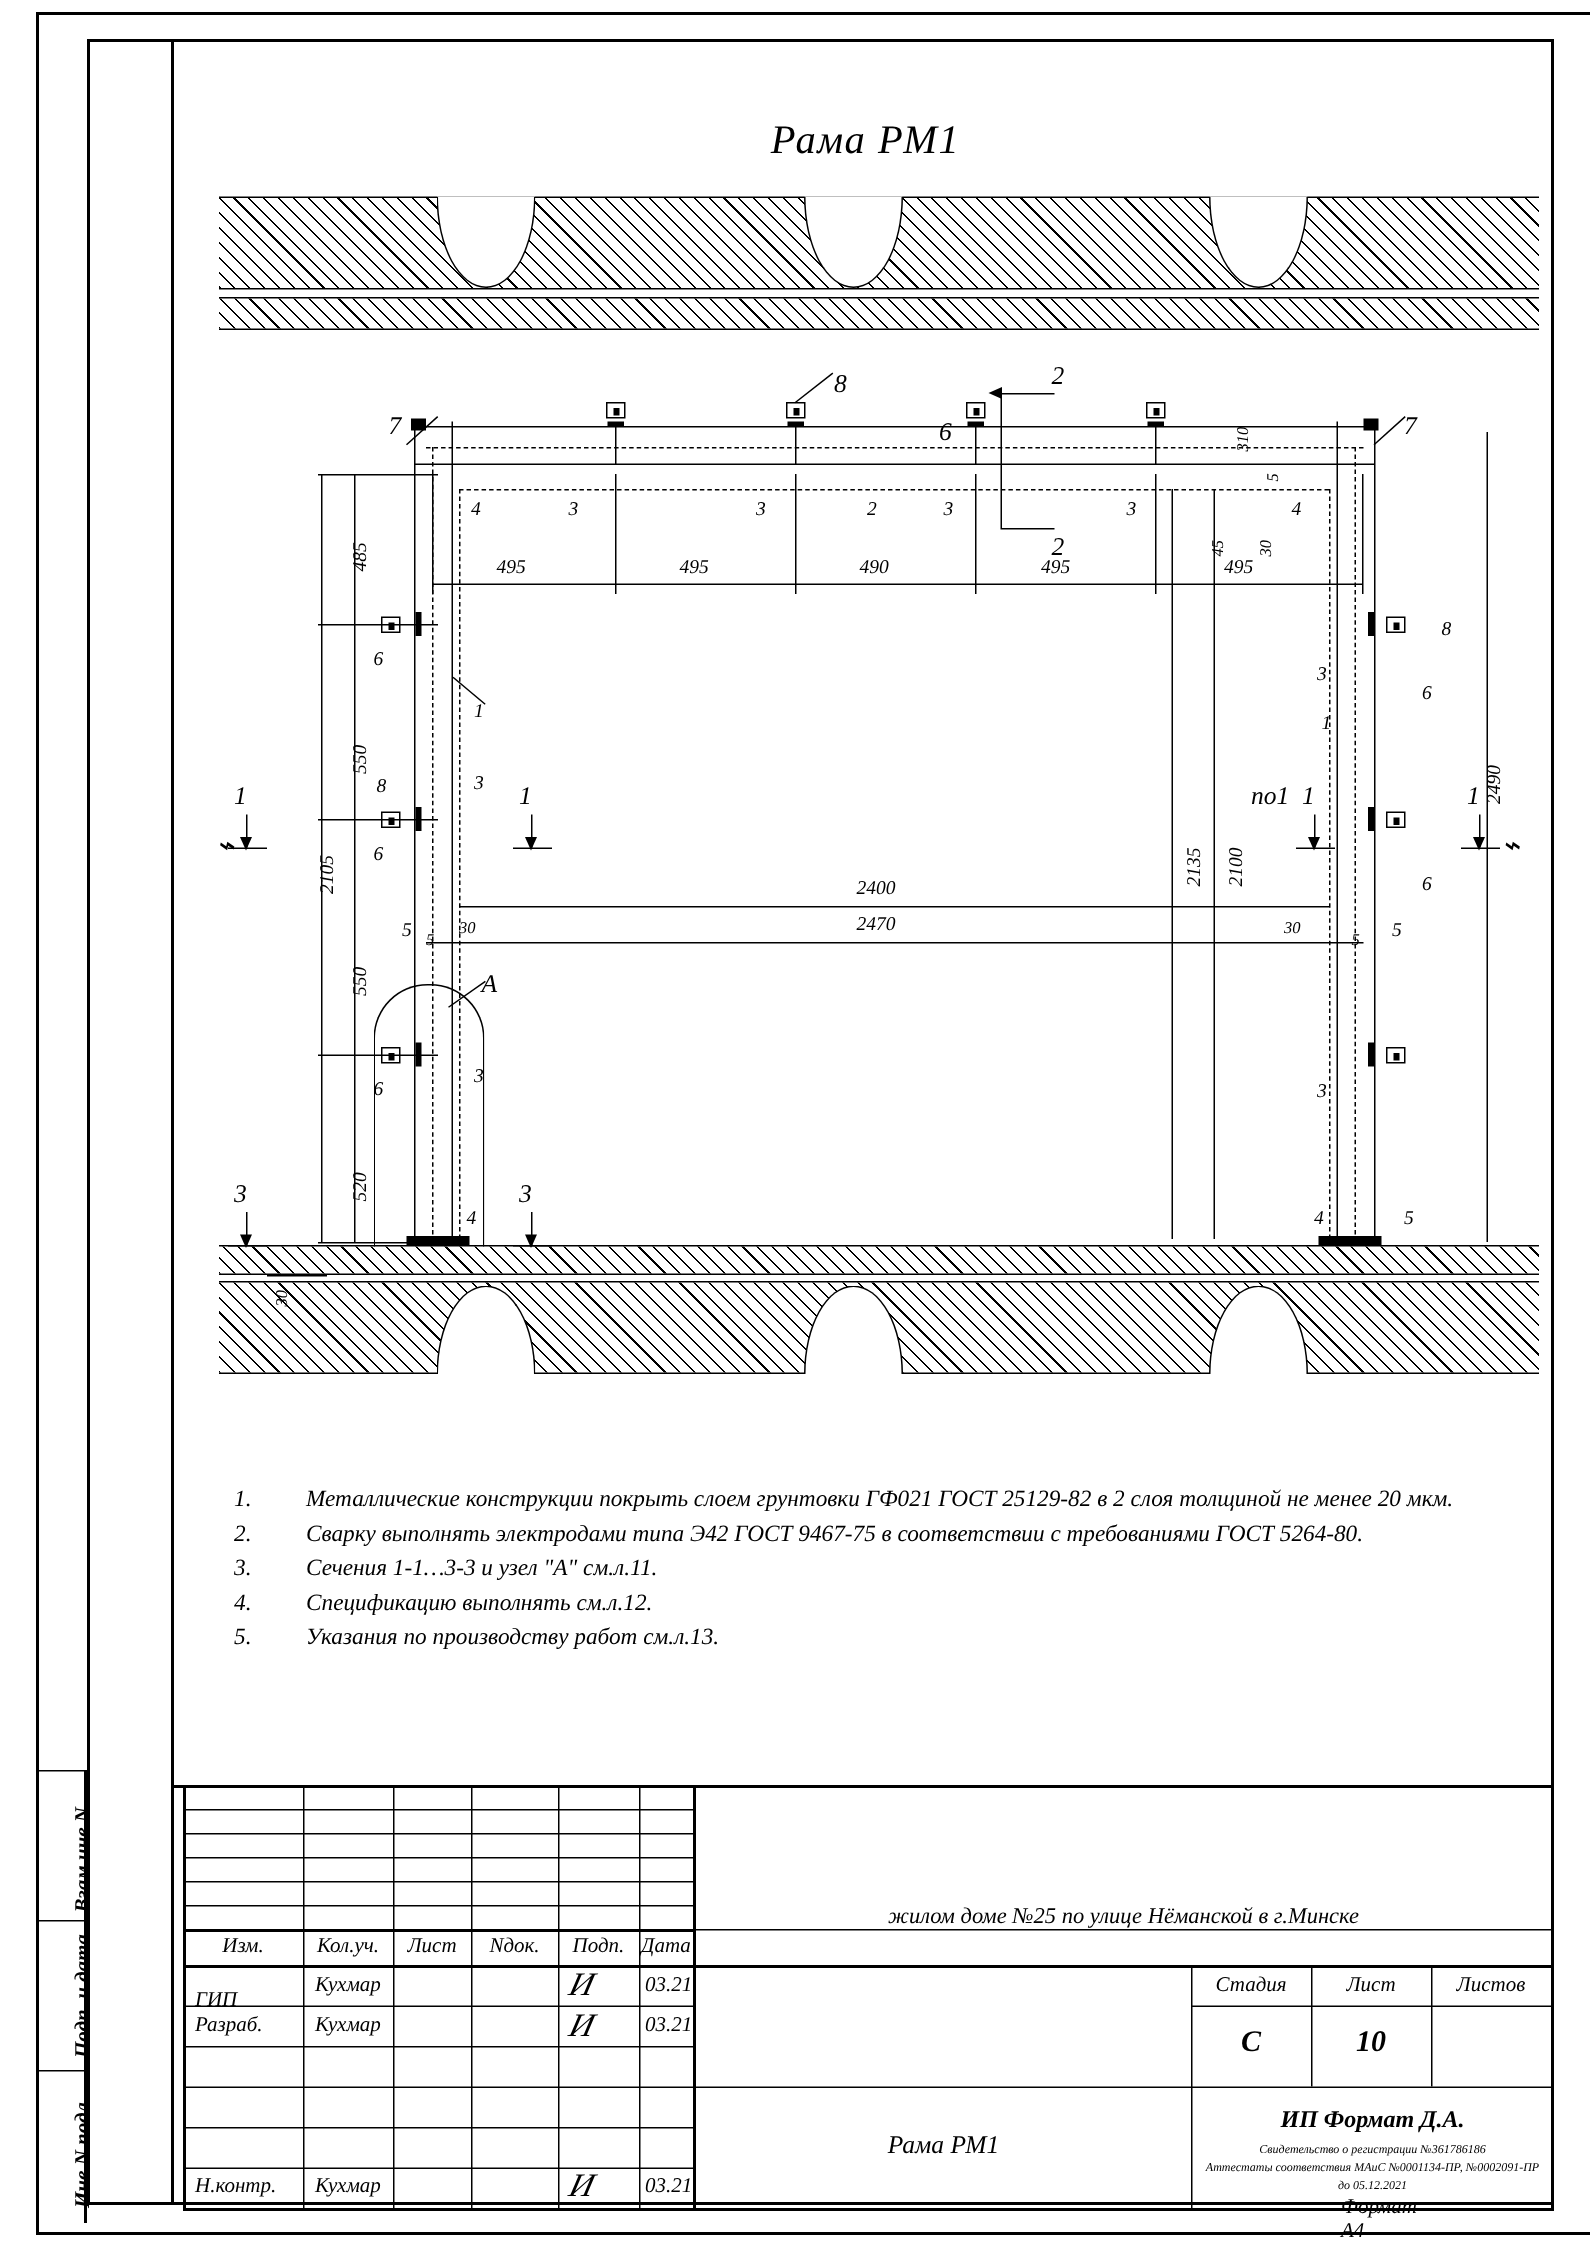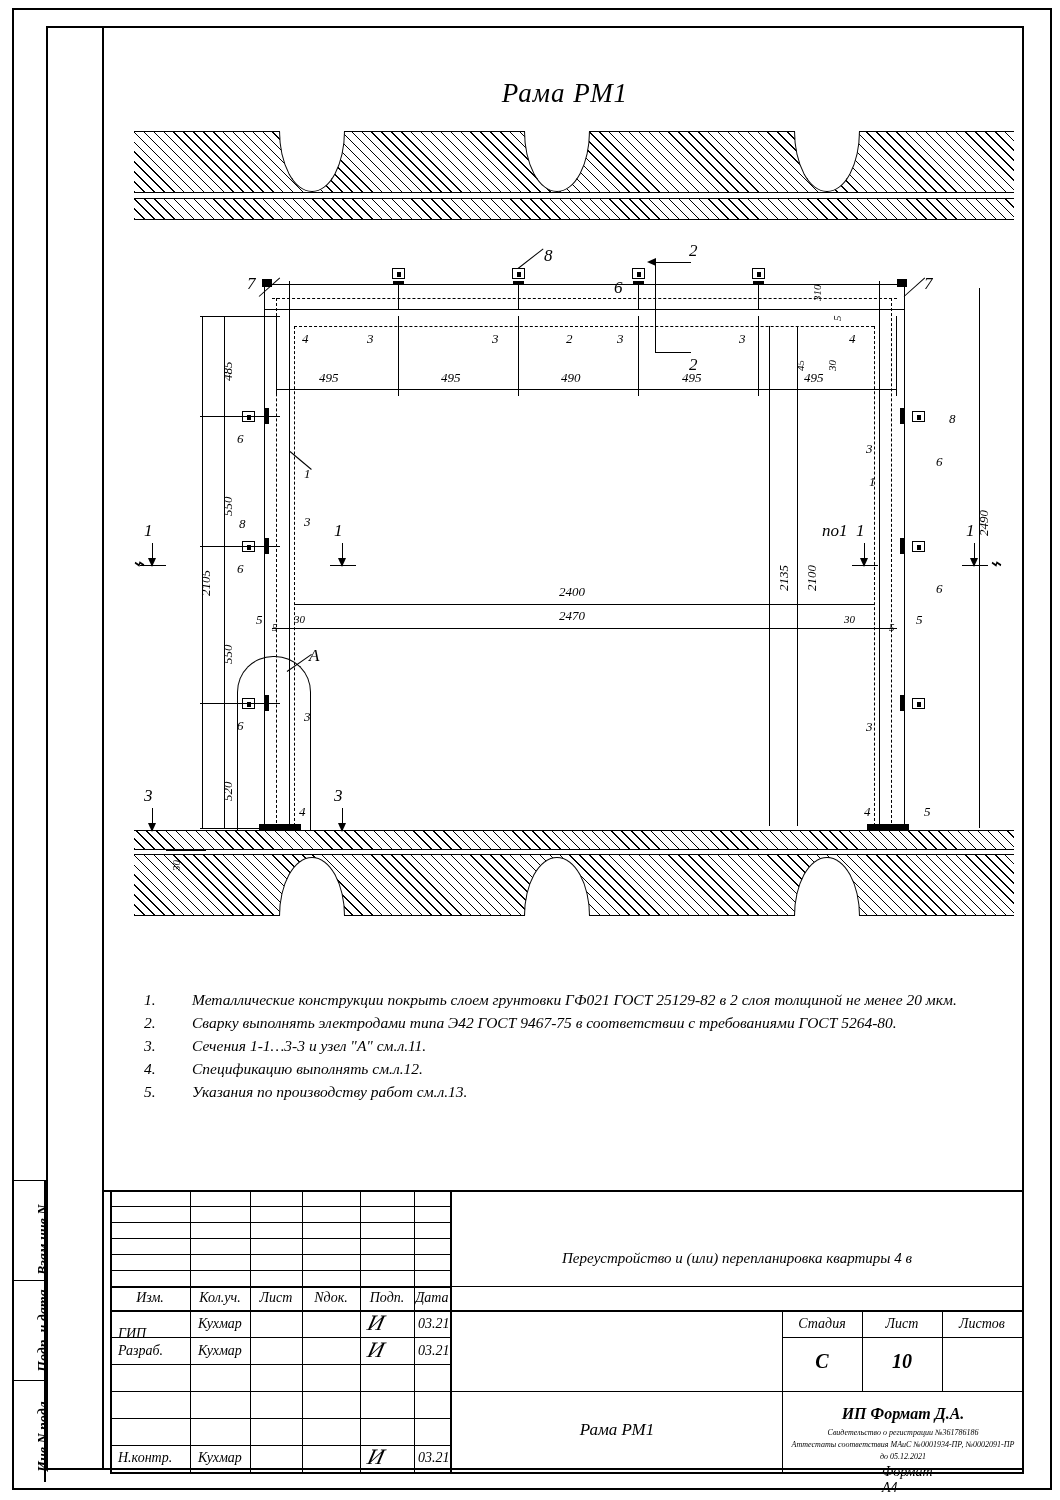--- a/index.html
+++ b/index.html
@@ -1,17 +1,17 @@
 <!DOCTYPE html>
 <html><head>
 <meta charset="utf-8">
 <style>
   html,body{margin:0;padding:0;background:#ffffff;}
   body{width:1060px;height:1500px;font-family:"Liberation Serif",serif;color:#000;position:relative;overflow:hidden;}
-  .sheet{position:absolute;left:4px;top:0;width:840px;height:1500px;}
+  .sheet{position:absolute;left:16px;top:0;width:840px;height:1500px;}
   .outer-border{position:absolute;left:8px;top:8px;width:1040px;height:1482px;border:2px solid #000;box-sizing:border-box;}
   .inner-frame{position:absolute;left:42px;top:26px;width:978px;height:1444px;border:2px solid #000;box-sizing:border-box;}
   .draw-area{position:absolute;left:98px;top:26px;width:922px;height:1444px;border-left:2px solid #000;box-sizing:border-box;}
 
   
   .dwg-title{position:absolute;left:0;top:52px;width:922px;text-align:center;font-style:italic;font-size:27px;letter-spacing:1px;}
 
   
   .slab{position:absolute;box-sizing:border-box;border-top:1.6px solid #000;border-bottom:1.6px solid #000;
         background:repeating-linear-gradient(45deg,#000 0,#000 1px,#fff 1px,#fff 7px);}
@@ -342,32 +342,32 @@
     <div class="tbt" style="left:16px;top:153px;">Разраб.</div>
     <div class="tbt" style="left:96px;top:153px;">Кухмар</div>
     <div class="tbt" style="left:316px;top:153px;">03.21</div>
     <div class="sig" style="left:266px;top:147px;">И</div>
 
     <div class="tbt" style="left:16px;top:260px;">Н.контр.</div>
     <div class="tbt" style="left:96px;top:260px;">Кухмар</div>
     <div class="tbt" style="left:316px;top:260px;">03.21</div>
     <div class="sig" style="left:266px;top:254px;">И</div>
 
-    <div class="tbt-c" style="left:352px;top:60px;width:566px;font-size:15px;">Переустройство и (или) перепланировка квартиры      4 в</div>
+    <div class="tbt-c" style="left:352px;top:80px;width:566px;font-size:15px;">жилом доме №25 по улице Нёманской в г.Минске</div>
 
     <div class="tbt-c" style="left:680px;top:126px;width:80px;">Стадия</div>
     <div class="tbt-c" style="left:760px;top:126px;width:80px;">Лист</div>
     <div class="tbt-c" style="left:840px;top:126px;width:80px;">Листов</div>
     <div class="tbt-b" style="left:680px;top:160px;width:80px;font-size:20px;">С</div>
     <div class="tbt-b" style="left:760px;top:160px;width:80px;font-size:20px;">10</div>
     <div class="tbt-b" style="left:840px;top:160px;width:80px;font-size:20px;"></div>
 
     <div class="tbt-c" style="left:352px;top:230px;width:326px;font-size:17px;">Рама РМ1</div>
 
     <div class="tbt-b" style="left:680px;top:215px;width:242px;font-size:16px;">ИП Формат Д.А.</div>
     <div class="tiny" style="left:680px;top:238px;width:242px;">Свидетельство о регистрации №361786186</div>
-    <div class="tiny" style="left:680px;top:250px;width:242px;">Аттестаты соответствия МАиС №0001934-ПР, №0002091-ПР</div>
+    <div class="tiny" style="left:680px;top:250px;width:242px;">Аттестаты соответствия МАиС №0001134-ПР, №0002091-ПР</div>
     <div class="tiny" style="left:680px;top:262px;width:242px;">до 05.12.2021</div>
   </div>
 
   <div class="fmt" style="left:878px;top:1482px;transform:translateY(-18px);">Формат А4</div>
 
 </div>
 
 </body></html>

